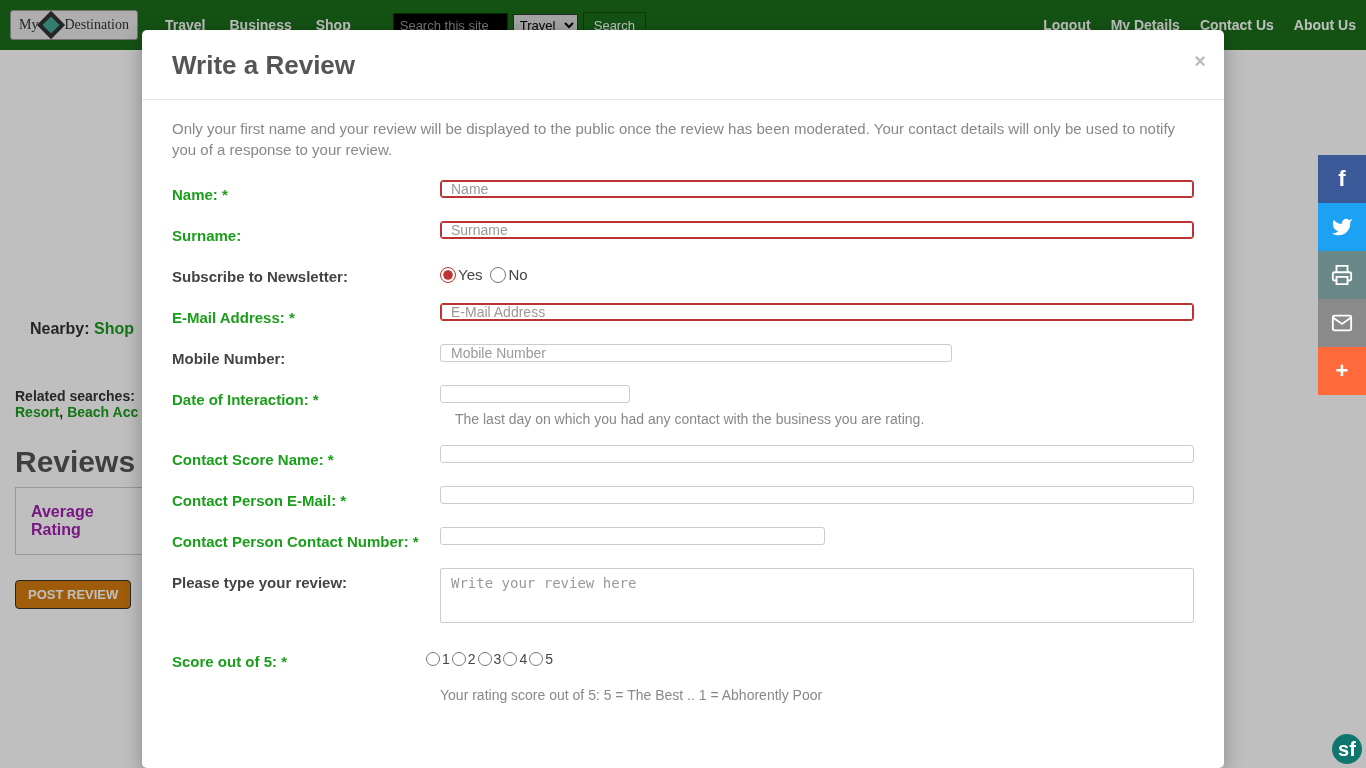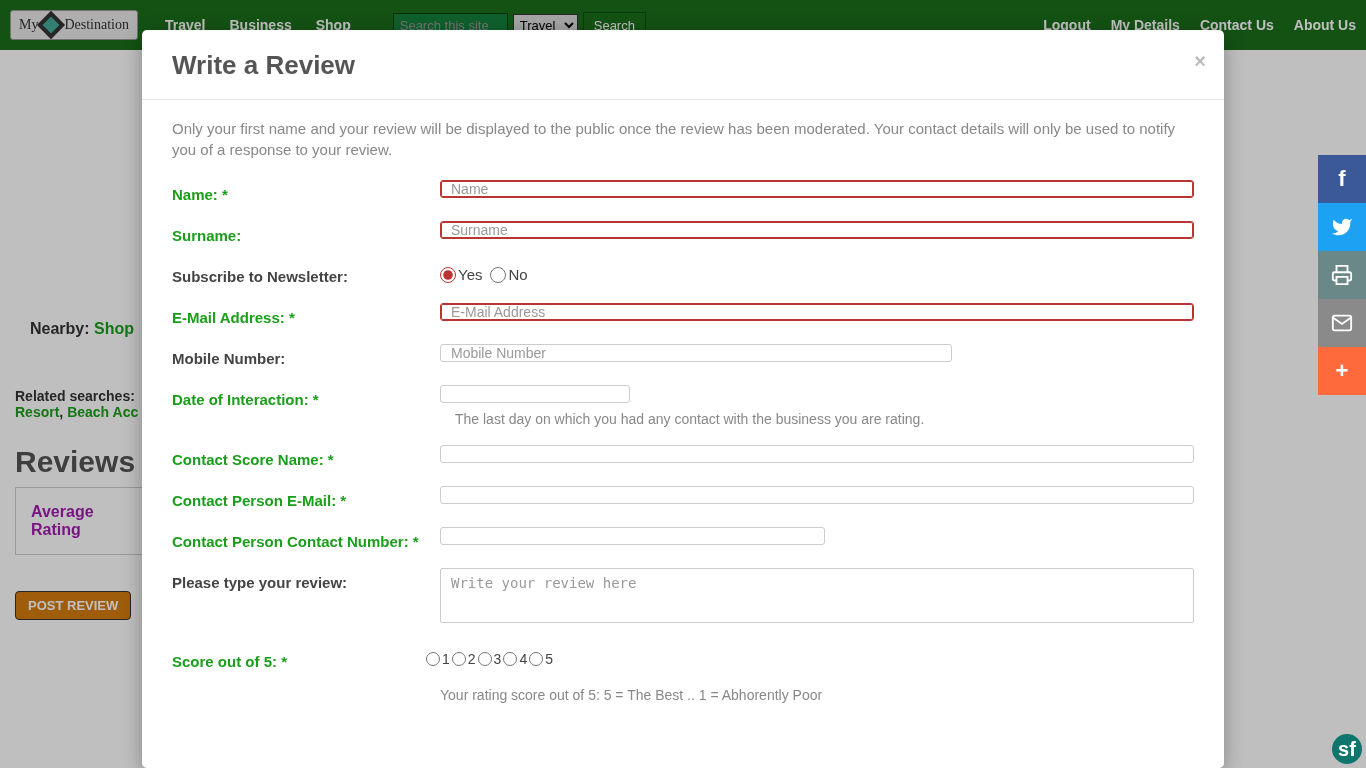--- a/index.html
+++ b/index.html
@@ -48,21 +48,21 @@
   background:#4a9;
 }
 .nav-link {
   color: #fff;
   margin: 0 12px;
   font-weight: bold;
   cursor: pointer;
 }
 .search-box {
   margin-left: 30px;
-  background: #15803d;
+  background: #000000;
   border: 1px solid #0a3a0a;
   color: #ccc;
   padding: 4px 6px;
   font-size: 13px;
   width: 115px;
 }
 .search-select {
   margin-left: 5px;
   background: #ddd;
   border: 1px solid #333;
@@ -106,21 +106,21 @@
   color: #a21caf;
 }
 .post-btn {
   background: #d47d0f;
   color: #fff;
   border: 1px solid #333;
   border-radius: 4px;
   padding: 6px 12px;
   font-weight: bold;
   font-size: 13px;
-  margin-top: 36px;
+  margin-top: 25px;
   cursor: pointer;
 }
 .overlay {
   position: absolute;
   inset: 0;
   background: rgba(0,0,0,0.25);
   display: flex;
   justify-content: center;
   padding-top: 30px;
 }

